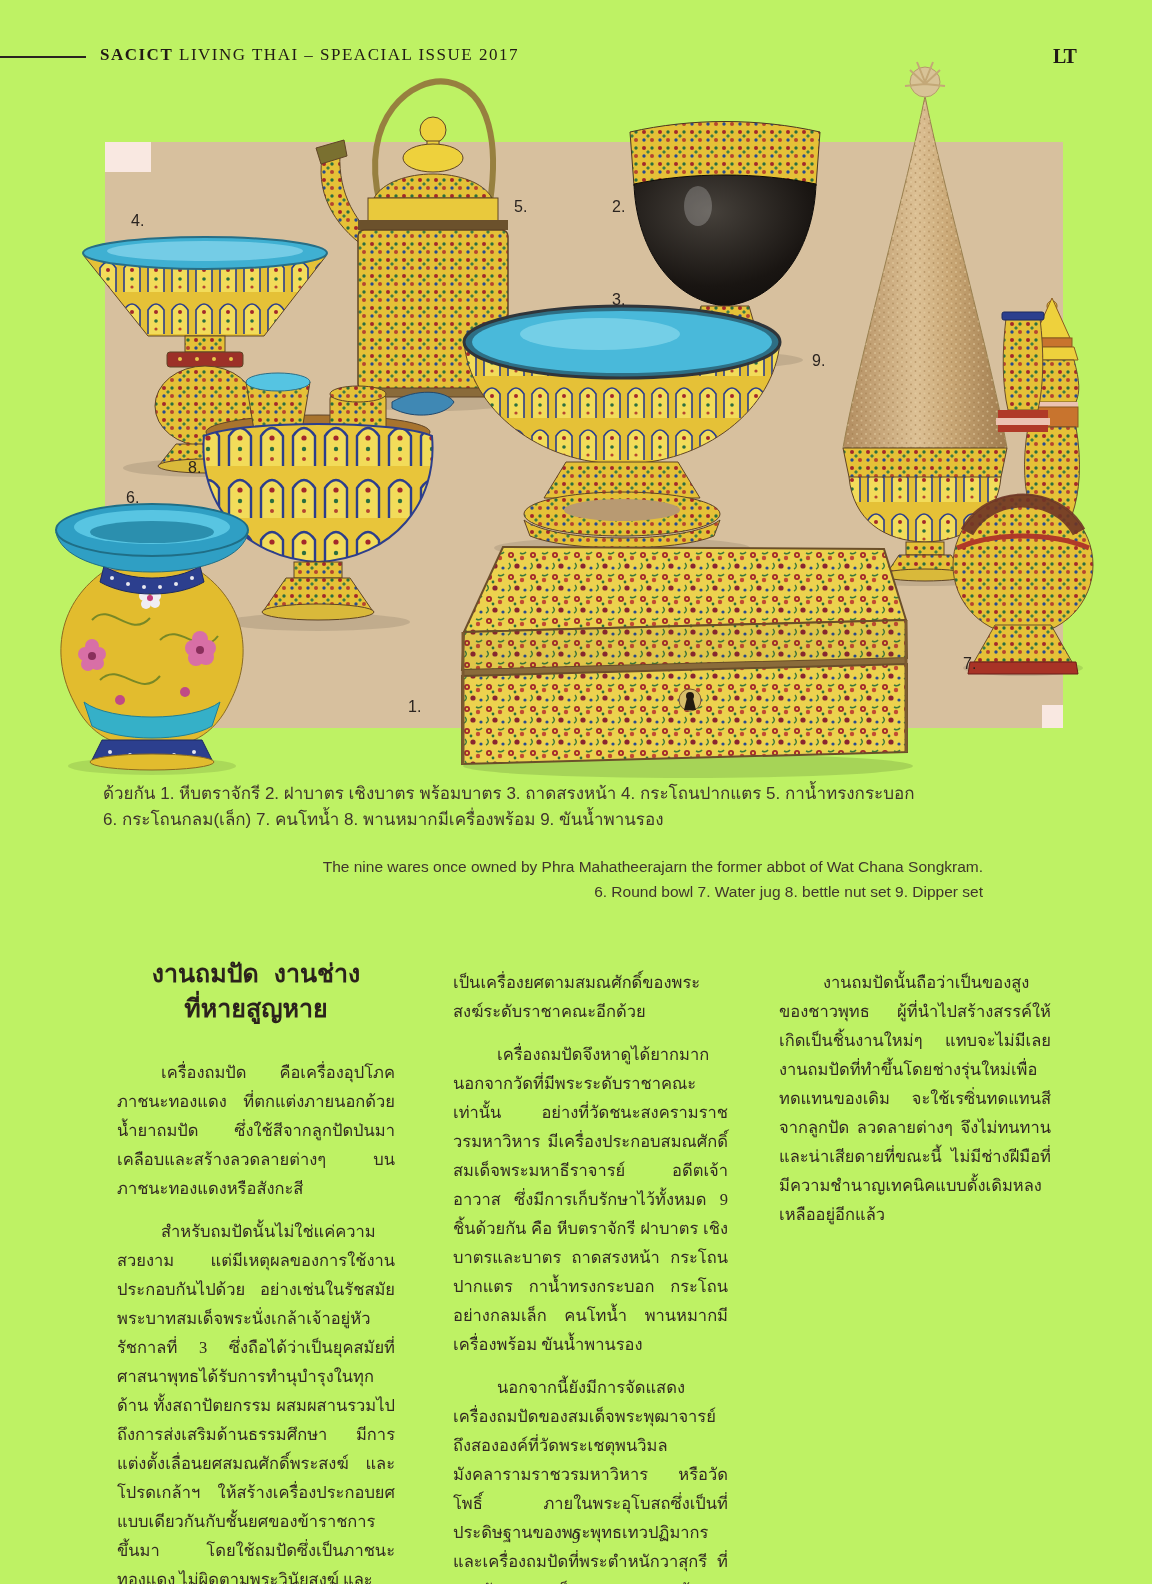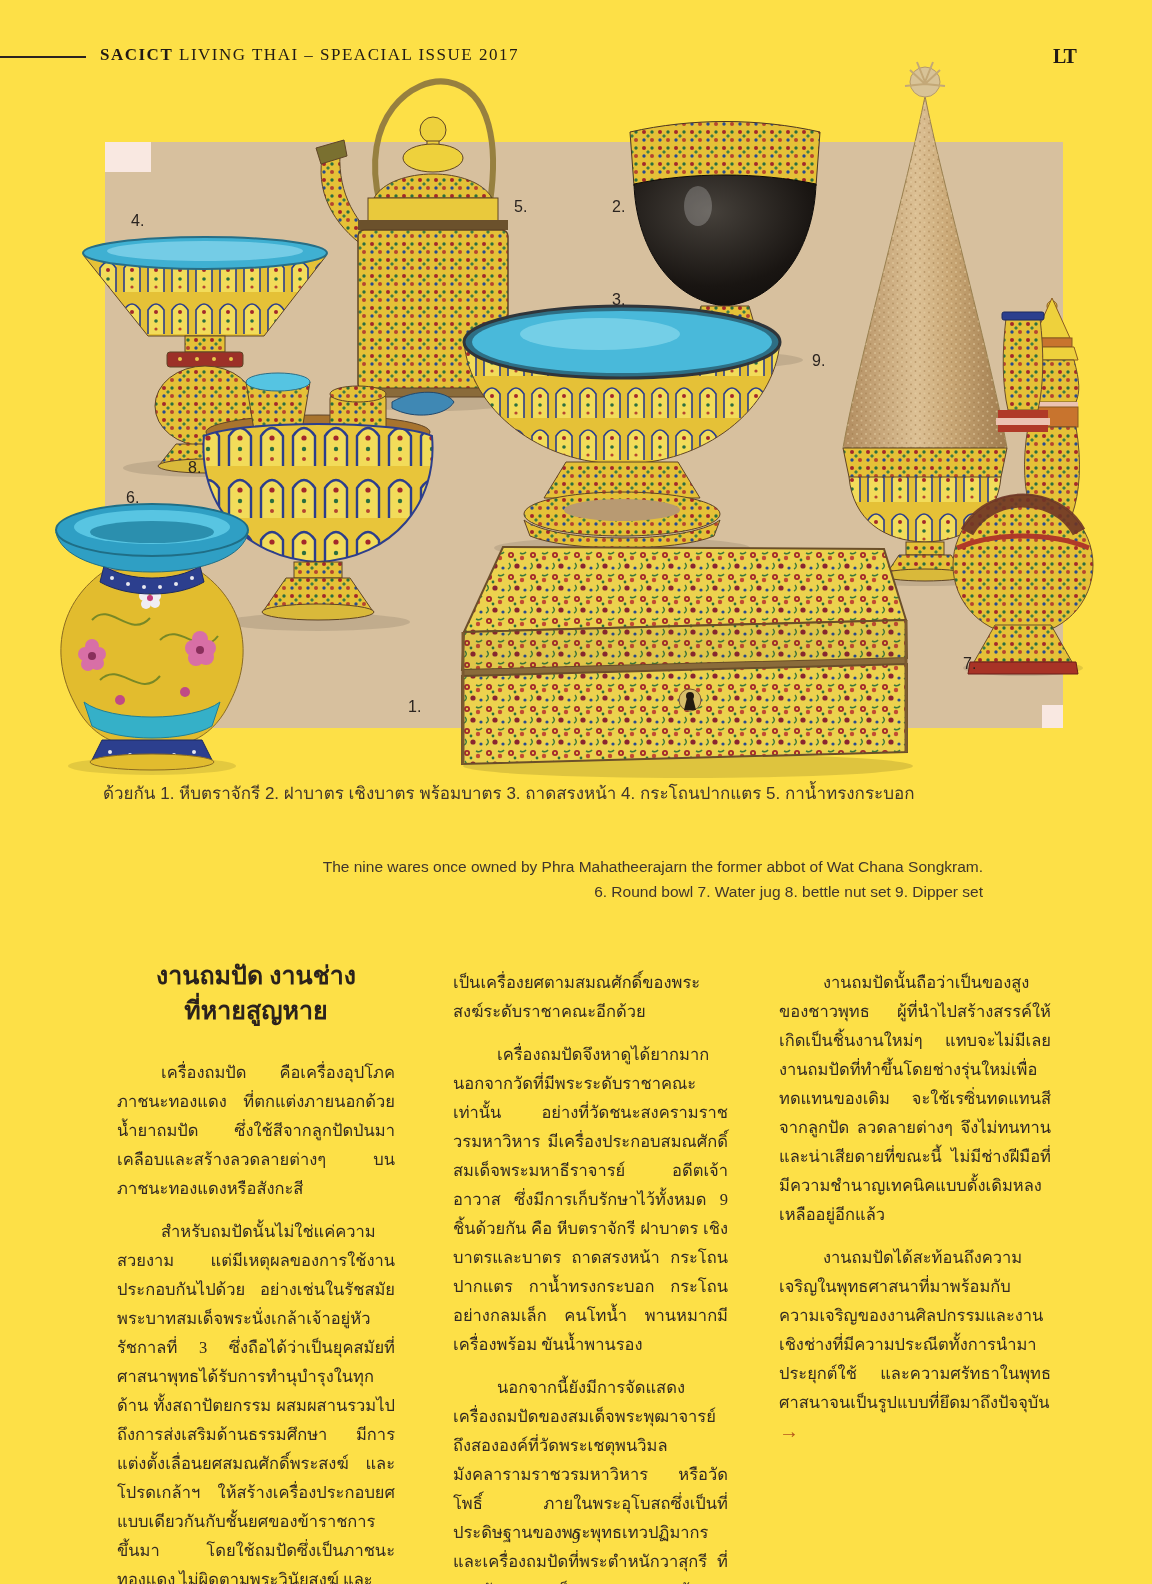--- a/index.html
+++ b/index.html
@@ -1,16 +1,16 @@
 <!DOCTYPE html>
 <html><head>
 <meta charset="utf-8">
 <style>
   html,body{margin:0;padding:0;}
-  .page{position:relative;width:1152px;height:1584px;background:#fde047;overflow:hidden;
+  .page{position:relative;width:1152px;height:1584px;background:#bef264;overflow:hidden;
         font-family:"Liberation Serif", serif;}
   
   .hdr-rule{position:absolute;left:0;top:56px;width:86px;height:2px;background:#2a2320;}
   .mag-title{position:absolute;left:100px;top:45px;font-size:17px;letter-spacing:1.5px;
              color:#201a15;white-space:nowrap;}
   .mag-title .brand{font-weight:bold;}
   .lt-logo{position:absolute;left:1053px;top:45px;font-size:20px;font-weight:bold;
            letter-spacing:-1px;color:#201a15;}
   
   .panel{position:absolute;left:105px;top:142px;width:958px;height:586px;background:#d7c09e;}
@@ -23,21 +23,21 @@
   .cap{position:absolute;left:103px;width:880px;color:#40352c;}
   .cap-thai{top:781px;font-size:17px;line-height:26px;font-family:"Liberation Sans",sans-serif;}
   .cap-en{top:854px;font-size:15.5px;line-height:25px;font-family:"Liberation Sans",sans-serif;text-align:right;}
   
   .article{position:absolute;left:103px;top:954px;width:962px;height:570px;}
   .col{position:absolute;top:0;text-align:justify;font-size:16.5px;line-height:29px;color:#332a22;}
   .col1{left:0;width:306px;}
   .col2{left:336px;width:303px;}
   .col3{left:662px;width:300px;}
   .art-title{text-align:center;font-weight:bold;font-size:25px;line-height:35px;color:#2b221c;
-             margin:4px 0 30px 0;font-family:Liberation Serif, serif;}
+             margin:4px 0 30px 0;font-family:Liberation Mono, monospace;}
   .col p{margin:14px;}
   .ind{text-indent:44px;}
   .lead{font-weight:normal;font-family:"Liberation Sans",sans-serif;}
   .arrow{color:#b4551c;font-weight:bold;font-size:20px;}
   .pageno{position:absolute;left:0;top:1528px;width:100%;text-align:center;font-size:17px;color:#2b2420;}
 </style>
 </head>
 <body>
 
 <div class="page">
@@ -282,20 +282,21 @@
   <div class="num" style="left:612px;top:291px;">3.</div>
   <div class="num" style="left:131px;top:212px;">4.</div>
   <div class="num" style="left:514px;top:198px;">5.</div>
   <div class="num" style="left:126px;top:489px;">6.</div>
   <div class="num" style="left:963px;top:655px;">7.</div>
   <div class="num" style="left:188px;top:459px;">8.</div>
   <div class="num" style="left:812px;top:352px;">9.</div>
 
   <div class="cap cap-thai">
     <div>ด้วยกัน 1. หีบตราจักรี 2. ฝาบาตร เชิงบาตร พร้อมบาตร 3. ถาดสรงหน้า 4. กระโถนปากแตร 5. กาน้ำทรงกระบอก</div>
+    <div>6. กระโถนกลม(เล็ก) 7. คนโทน้ำ 8. พานหมากมีเครื่องพร้อม 9. ขันน้ำพานรอง</div>
   </div>
   <div class="cap cap-en">
     <div>The nine wares once owned by Phra Mahatheerajarn the former abbot of Wat Chana Songkram.</div>
     <div>6. Round bowl 7. Water jug 8. bettle nut set 9. Dipper set</div>
   </div>
 
   <div class="article">
     <div class="col col1">
       <div class="art-title">
         <div>งานถมปัด งานช่าง</div>
@@ -304,18 +305,17 @@
       <p class="ind"><span class="lead">เครื่องถมปัด</span> <span>คือเครื่องอุปโภค ภาชนะทองแดง ที่ตกแต่งภายนอกด้วยน้ำยาถมปัด ซึ่งใช้สีจากลูกปัดป่นมาเคลือบและสร้างลวดลายต่างๆ บนภาชนะทองแดงหรือสังกะสี</span></p>
       <p class="ind">สำหรับถมปัดนั้นไม่ใช่แค่ความสวยงาม แต่มีเหตุผลของการใช้งานประกอบกันไปด้วย อย่างเช่นในรัชสมัยพระบาทสมเด็จพระนั่งเกล้าเจ้าอยู่หัว รัชกาลที่ 3 ซึ่งถือได้ว่าเป็นยุคสมัยที่ศาสนาพุทธได้รับการทำนุบำรุงในทุกด้าน ทั้งสถาปัตยกรรม ผสมผสานรวมไปถึงการส่งเสริมด้านธรรมศึกษา มีการแต่งตั้งเลื่อนยศสมณศักดิ์พระสงฆ์ และโปรดเกล้าฯ ให้สร้างเครื่องประกอบยศแบบเดียวกันกับชั้นยศของข้าราชการขึ้นมา โดยใช้ถมปัดซึ่งเป็นภาชนะทองแดง ไม่ผิดตามพระวินัยสงฆ์ และ</p>
     </div>
     <div class="col col2">
       <p>เป็นเครื่องยศตามสมณศักดิ์ของพระสงฆ์ระดับราชาคณะอีกด้วย</p>
       <p class="ind">เครื่องถมปัดจึงหาดูได้ยากมากนอกจากวัดที่มีพระระดับราชาคณะเท่านั้น อย่างที่วัดชนะสงครามราชวรมหาวิหาร มีเครื่องประกอบสมณศักดิ์สมเด็จพระมหาธีราจารย์ อดีตเจ้าอาวาส ซึ่งมีการเก็บรักษาไว้ทั้งหมด 9 ชิ้นด้วยกัน คือ หีบตราจักรี ฝาบาตร เชิงบาตรและบาตร ถาดสรงหน้า กระโถนปากแตร กาน้ำทรงกระบอก กระโถนอย่างกลมเล็ก คนโทน้ำ พานหมากมีเครื่องพร้อม ขันน้ำพานรอง</p>
       <p class="ind">นอกจากนี้ยังมีการจัดแสดงเครื่องถมปัดของสมเด็จพระพุฒาจารย์ถึงสององค์ที่วัดพระเชตุพนวิมลมังคลารามราชวรมหาวิหาร หรือวัดโพธิ์ ภายในพระอุโบสถซึ่งเป็นที่ประดิษฐานของพระพุทธเทวปฏิมากร และเครื่องถมปัดที่พระตำหนักวาสุกรี ที่ประทับของสมเด็จพระมหาสมณเจ้า กรมพระปรมานุชิต-</p>
     </div>
     <div class="col col3">
       <p class="ind">งานถมปัดนั้นถือว่าเป็นของสูงของชาวพุทธ ผู้ที่นำไปสร้างสรรค์ให้เกิดเป็นชิ้นงานใหม่ๆ แทบจะไม่มีเลย งานถมปัดที่ทำขึ้นโดยช่างรุ่นใหม่เพื่อทดแทนของเดิม จะใช้เรซิ่นทดแทนสีจากลูกปัด ลวดลายต่างๆ จึงไม่ทนทาน และน่าเสียดายที่ขณะนี้ ไม่มีช่างฝีมือที่มีความชำนาญเทคนิคแบบดั้งเดิมหลงเหลืออยู่อีกแล้ว</p>
-      <p class="ind"><span>งานถมปัดได้สะท้อนถึงความเจริญในพุทธศาสนาที่มาพร้อมกับความเจริญของงานศิลปกรรมและงานเชิงช่างที่มีความประณีตทั้งการนำมาประยุกต์ใช้ และความศรัทธาในพุทธศาสนาจนเป็นรูปแบบที่ยึดมาถึงปัจจุบัน</span> <span class="arrow">→</span></p>
     </div>
   </div>
 
   <div class="pageno">9</div>
 </div>
 
 </body></html>

